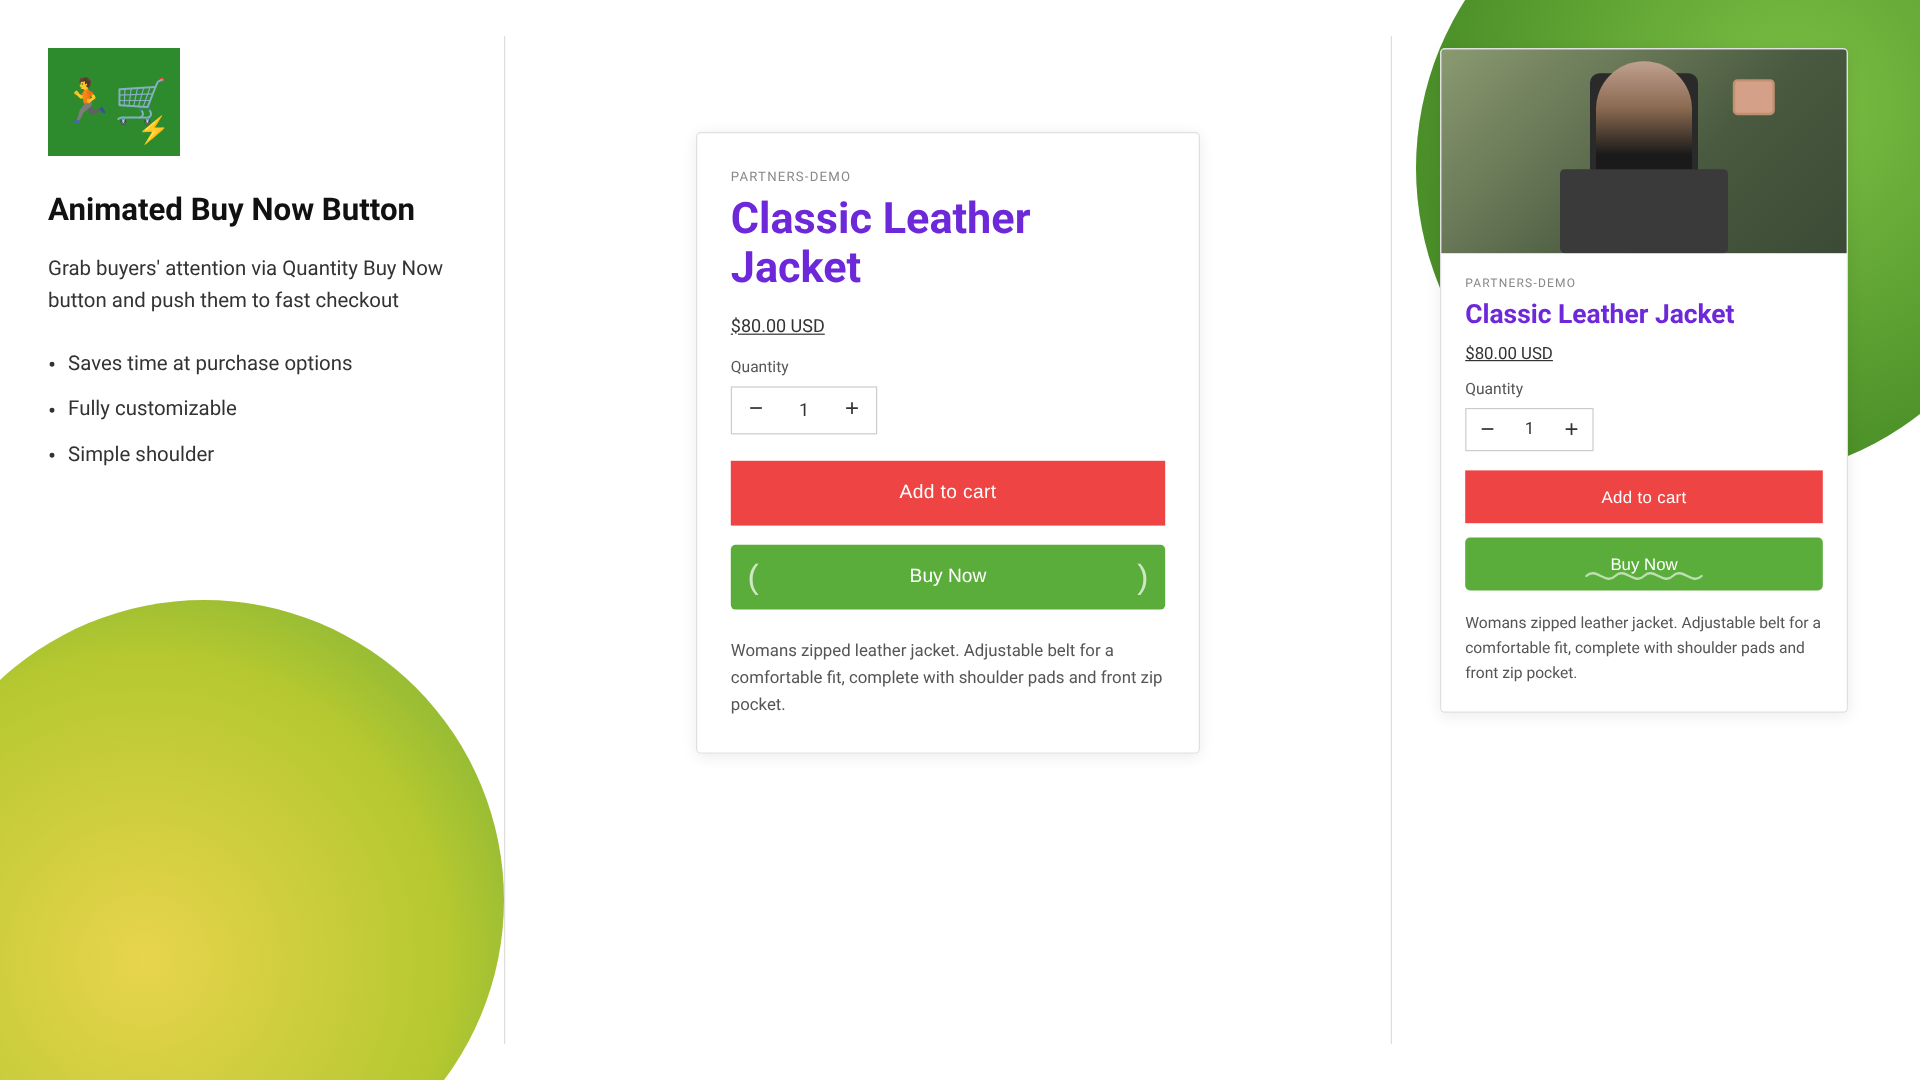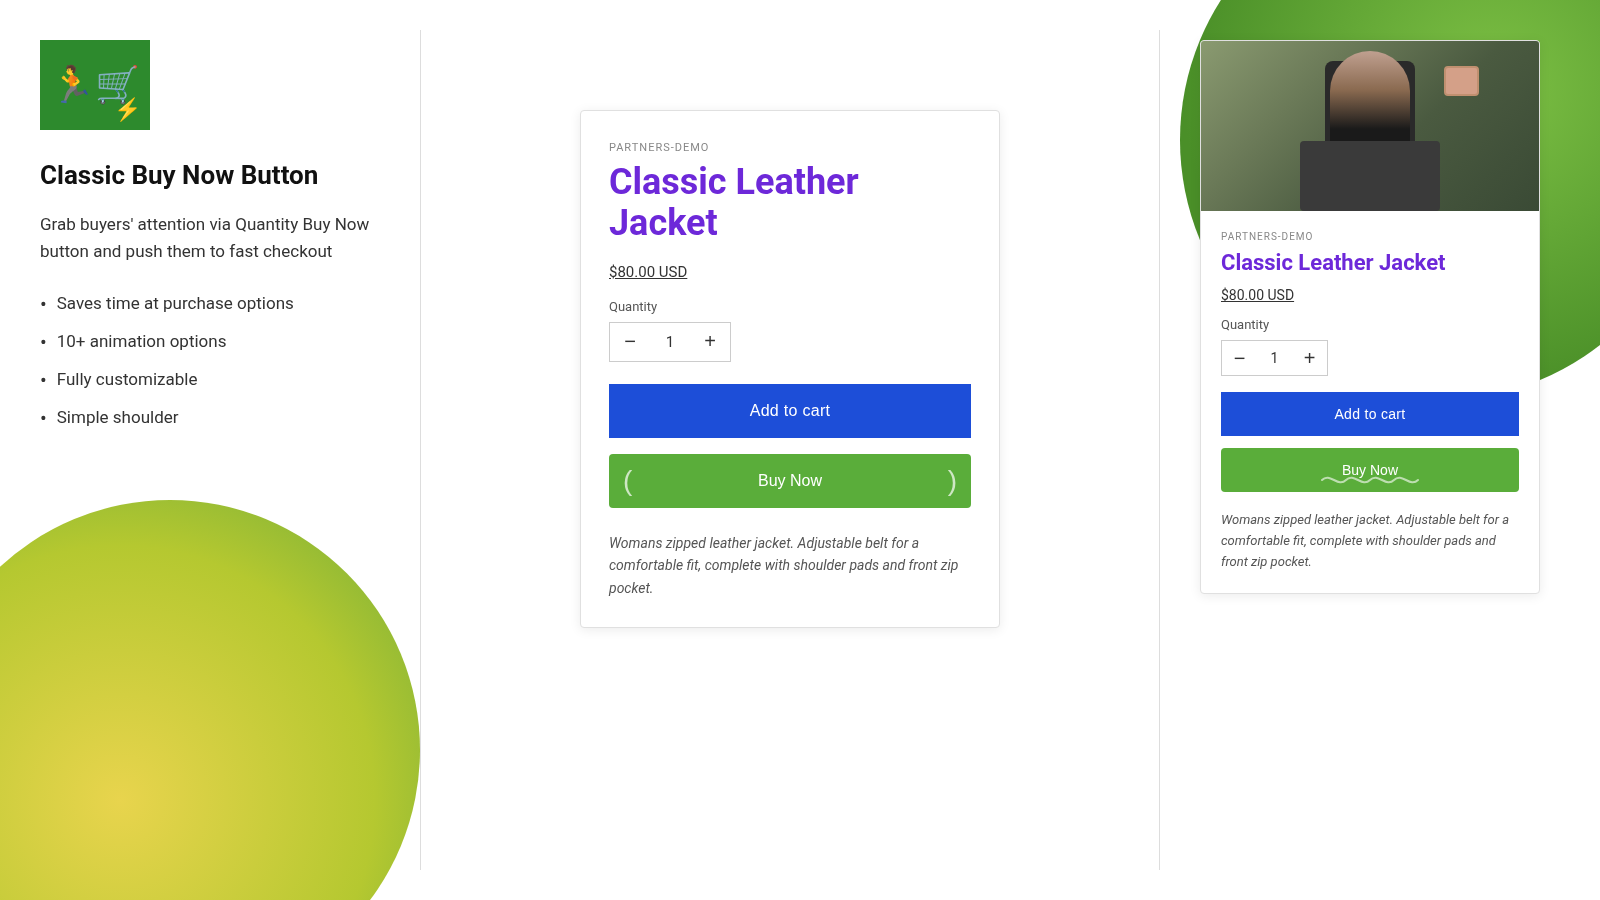--- a/index.html
+++ b/index.html
@@ -186,21 +186,21 @@
 
     .qty-value {
       width: 40px;
       text-align: center;
       font-size: 15px;
       color: #333;
     }
 
     .add-to-cart-btn {
       width: 100%;
-      background: #1d4ed8;
+      background: #ef4444;
       color: #fff;
       border: none;
       padding: 18px;
       font-size: 16px;
       cursor: pointer;
       margin-bottom: 16px;
       font-weight: 400;
       letter-spacing: 0.3px;
     }
 
@@ -236,21 +236,20 @@
       position: absolute;
       right: 14px;
       color: rgba(255,255,255,0.7);
       font-weight: 300;
     }
 
     .product-description {
       font-size: 14px;
       color: #555;
       line-height: 1.6;
-      font-style: italic;
     }
 
     
     .right-panel {
       width: 360px;
       flex-shrink: 0;
       padding-top: 10px;
     }
 
     .product-card-right {
@@ -399,26 +398,25 @@
 <div class="bg-blob-right"></div>
 
 <div class="page-layout">
 
   <div class="left-panel">
     <div class="logo-box">
       <span class="logo-icon">🏃🛒</span>
       <span class="logo-lightning">⚡</span>
     </div>
 
-    <h2 class="app-title">Classic Buy Now Button</h2>
+    <h2 class="app-title">Animated Buy Now Button</h2>
     <p class="app-description">Grab buyers' attention via Quantity Buy Now button and push them to fast checkout</p>
 
     <ul class="feature-list">
       <li>Saves time at purchase options</li>
-      <li>10+ animation options</li>
       <li>Fully customizable</li>
       <li>Simple shoulder</li>
     </ul>
   </div>
 
   <div class="divider-v"></div>
 
   <div class="center-panel">
     <div class="product-card">
       <div class="store-label">PARTNERS-DEMO</div>

